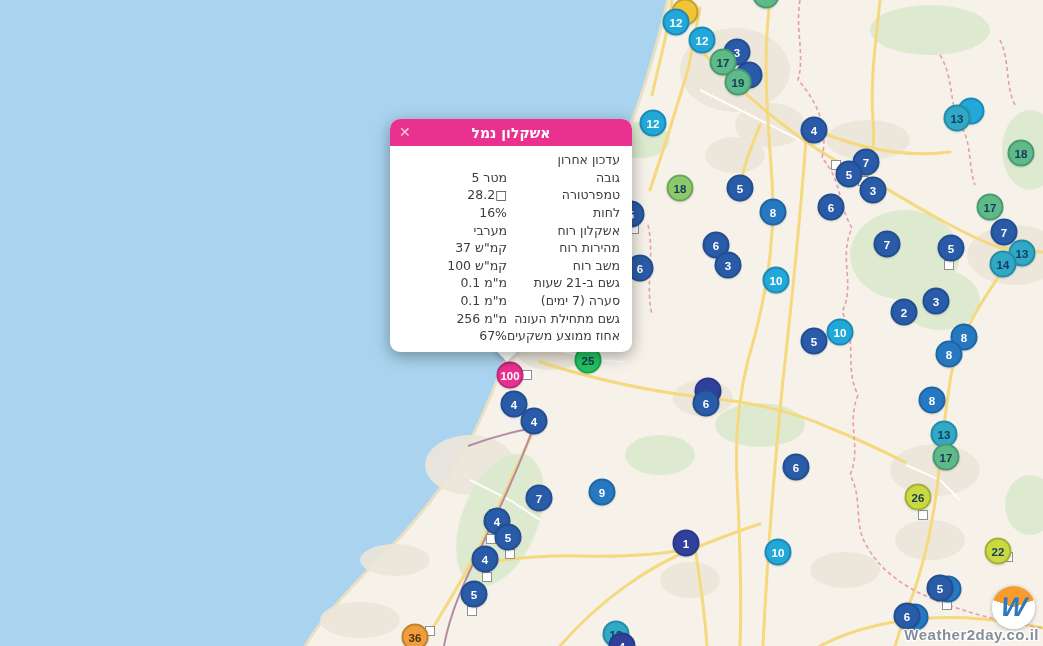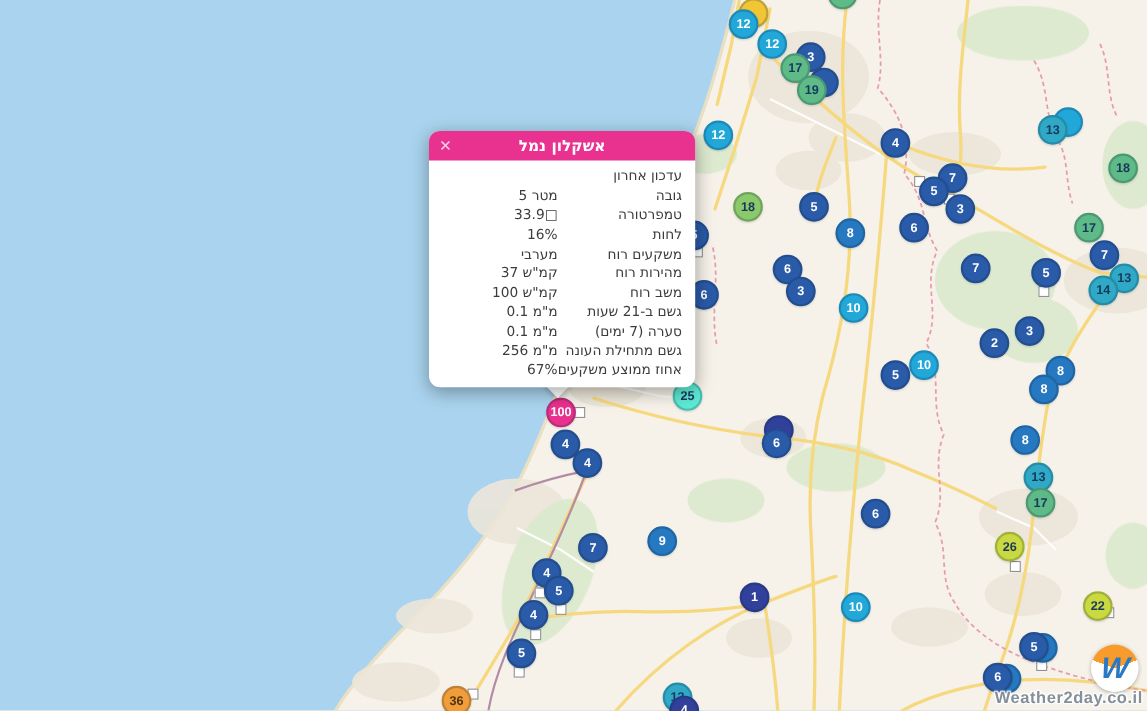--- a/index.html
+++ b/index.html
@@ -292,21 +292,21 @@
       </div>
       <div class="marker" style="left: 949px; top: 354px; background: rgb(38, 121, 192); color: rgb(255, 255, 255);">
         <span class="num">8</span>
       </div>
       <div class="marker" style="left: 840px; top: 332px; background: rgb(34, 167, 217); color: rgb(255, 255, 255);">
         <span class="num">10</span>
       </div>
       <div class="marker" style="left: 814px; top: 341px; background: rgb(42, 91, 168); color: rgb(255, 255, 255);">
         <span class="num">5</span>
       </div>
-      <div class="marker" style="left: 625px; top: 360px; background: #5eead4; color: rgb(23, 57, 94);">
+      <div class="marker" style="left: 588px; top: 360px; background: #22c55e; color: rgb(23, 57, 94);">
         <span class="num">25</span>
       </div>
       <div class="marker" style="left: 510px; top: 375px; background: rgb(233, 48, 142); color: rgb(255, 255, 255);">
         <span class="num">100</span>
       </div>
       <div class="marker" style="left: 514px; top: 404px; background: rgb(42, 91, 168); color: rgb(255, 255, 255);">
         <span class="num">4</span>
       </div>
       <div class="marker" style="left: 534px; top: 421px; background: rgb(42, 91, 168); color: rgb(255, 255, 255);">
         <span class="num">4</span>
@@ -393,28 +393,28 @@
 
     <div class="prow">
           <span class="plabel">עדכון אחרון</span>
         </div>
         <div class="prow">
           <span class="plabel">גובה</span>
           <span class="pval">5 מטר</span>
         </div>
         <div class="prow">
           <span class="plabel">טמפרטורה</span>
-          <span class="pval">33.9□</span>
+          <span class="pval">28.2□</span>
         </div>
         <div class="prow">
           <span class="plabel">לחות</span>
           <span class="pval">16%</span>
         </div>
         <div class="prow">
-          <span class="plabel">משקעים רוח</span>
+          <span class="plabel">אשקלון רוח</span>
           <span class="pval">מערבי</span>
         </div>
         <div class="prow">
           <span class="plabel">מהירות רוח</span>
           <span class="pval">37 קמ"ש</span>
         </div>
         <div class="prow">
           <span class="plabel">משב רוח</span>
           <span class="pval">100 קמ"ש</span>
         </div>

